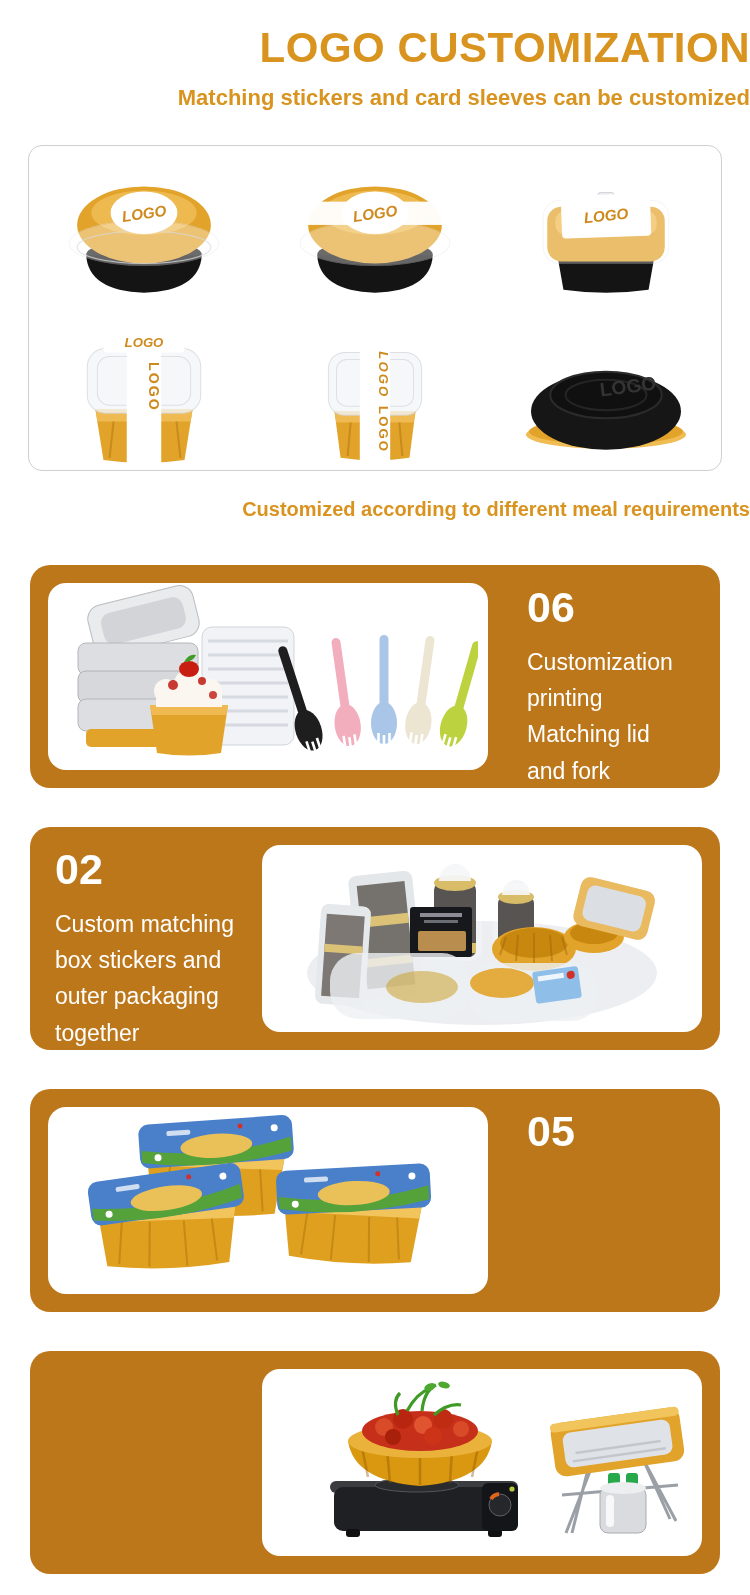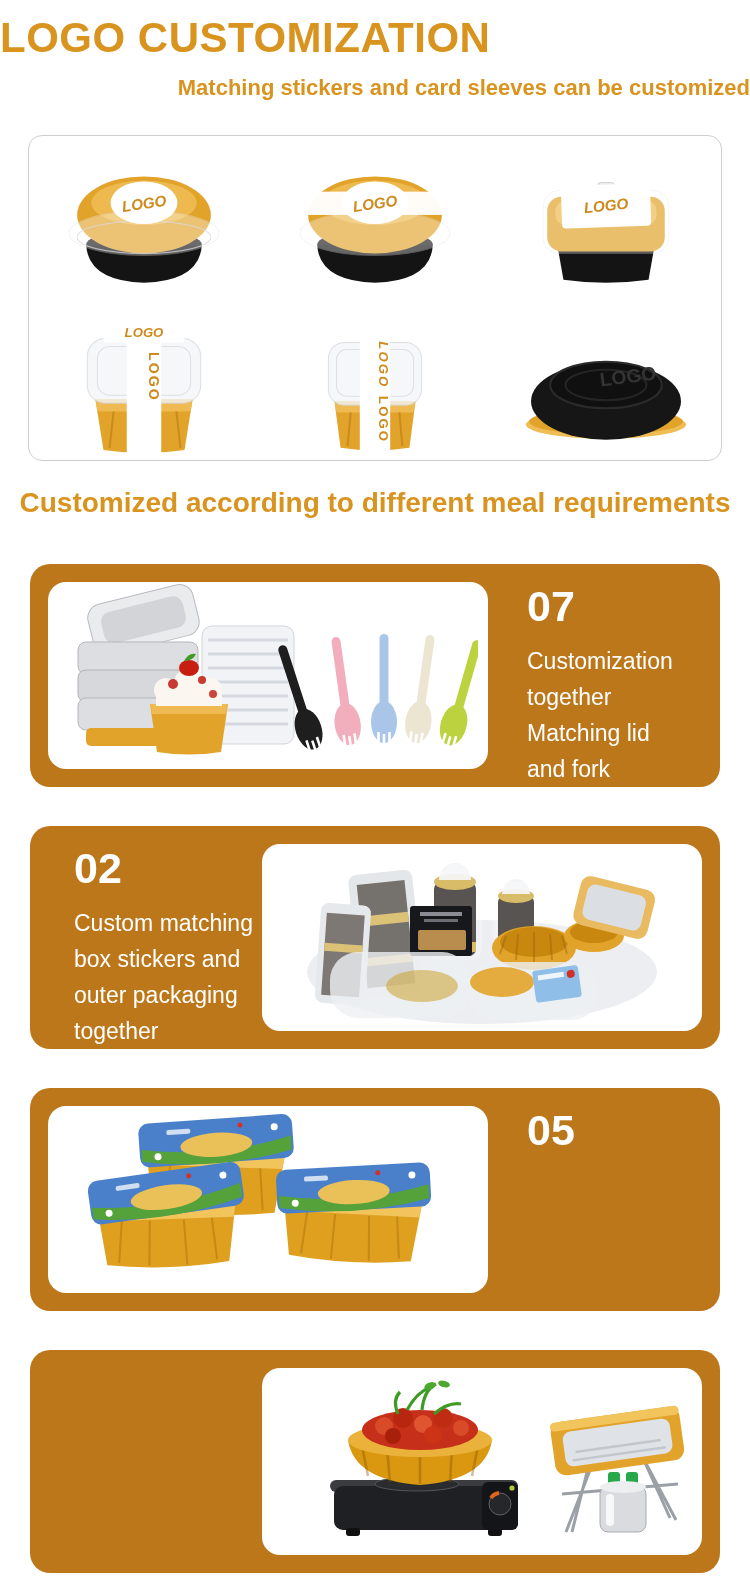--- a/index.html
+++ b/index.html
@@ -8,22 +8,22 @@
     --gold:#E2A32B;
   }
   *{margin:0;padding:0;box-sizing:border-box;}
   html,body{background:#ffffff;}
   body{
     width:750px;height:1595px;
     font-family:"Liberation Sans",sans-serif;
     overflow:hidden;position:relative;
   }
   .page-title{
-    padding-top:14px;
-    text-align:left;
+    padding-top:24px;
+    text-align:right;
     font-size:42px;line-height:1.12;
     font-weight:700;letter-spacing:.5px;
     color:var(--heading-orange);
   }
   .page-subtitle{
     margin-top:15px;
     text-align:right;
     font-size:22px;line-height:1.05;
     font-weight:700;
     color:var(--heading-orange);
@@ -36,22 +36,22 @@
     background:#fff;
     display:grid;
     grid-template-columns:repeat(3,1fr);
     grid-template-rows:52% 48%;
     align-items:center;justify-items:center;
     overflow:hidden;
   }
   .showcase svg{display:block;}
   .meal-heading{
     margin-top:27px;
-    text-align:center;
-    font-size:28px;line-height:1.1;
+    text-align:right;
+    font-size:20px;line-height:1.1;
     font-weight:700;
     color:var(--heading-orange);
   }
   .feature{
     position:relative;
     margin:39px 30px 0;
     height:223px;
     background:var(--panel-orange);
     border-radius:20px;
   }
@@ -60,21 +60,21 @@
     position:absolute;top:18px;
     width:440px;height:187px;
     background:#fff;border-radius:18px;
     display:flex;align-items:center;justify-content:center;
     overflow:hidden;
   }
   .img-left{left:18px;}
   .img-right{right:18px;}
   .text-block{position:absolute;top:20px;width:196px;}
   .text-after{left:497px;}
-  .text-before{left:44px;}
+  .text-before{left:25px;}
   .feature-number{
     color:#fff;font-size:43px;font-weight:700;line-height:1.05;
   }
   .feature-text{
     margin-top:14px;
     color:#fff;font-size:23px;line-height:1.57;
     white-space:pre-line;
   }
 </style>
 </head>
@@ -212,23 +212,23 @@
       <g>
         <g transform="translate(389,166) rotate(16)">
           <rect x="-4.5" y="-112" width="9" height="74" rx="4.5" fill="#bcd23f"></rect>
           <ellipse cx="0" cy="-24" rx="13" ry="21" fill="#bcd23f"></ellipse>
           <path d="M-5.5,-14 L-5.5,-2 M0,-12 L0,0 M5.5,-14 L5.5,-2" stroke="#ffffff" stroke-width="2.6"></path>
         </g>
       </g>
     </svg>
   </div>
   <div class="text-block text-after">
-    <div class="feature-number">07</div>
+    <div class="feature-number">06</div>
     <div class="feature-text">Customization
-together
+printing
 Matching lid
 and fork</div>
   </div>
 </section>
 
 <section class="feature">
   <div class="text-block text-before">
     <div class="feature-number">02</div>
     <div class="feature-text">Custom matching
 box stickers and

